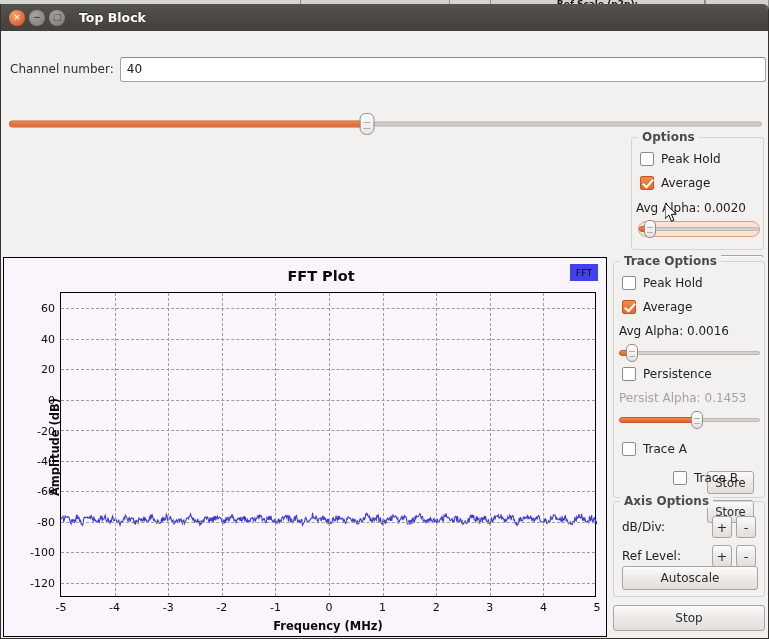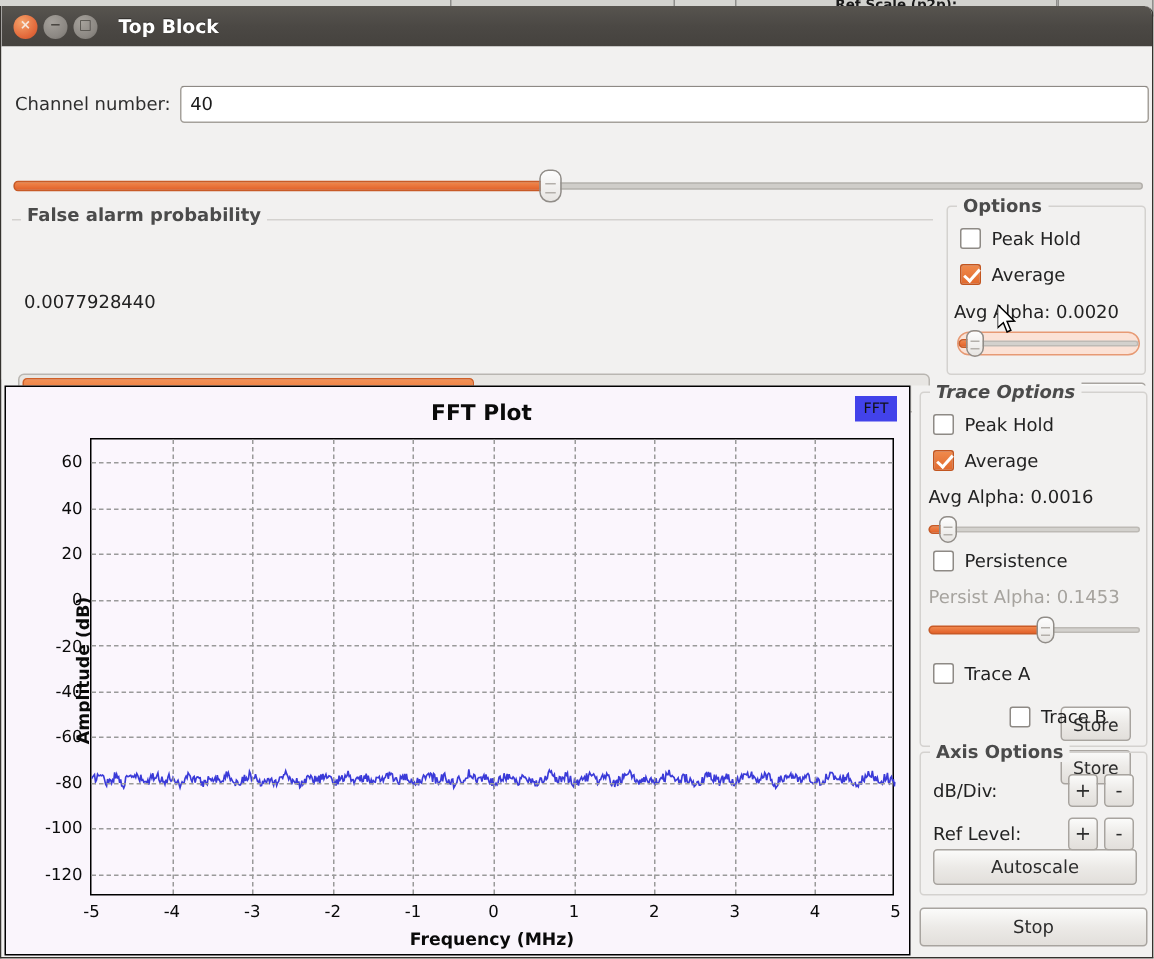--- a/index.html
+++ b/index.html
@@ -282,21 +282,21 @@
 
   
   #side-panel {
     position: absolute; left: 607px; top: 253px; width: 162px; height: 382px;
     background: #f2f1f0;
   }
   #trace-frame {
     position: absolute; left: 5px; top: 4px; width: 152px; height: 237px;
     border: 1px solid #d4d2cf; border-radius: 3px;
   }
-  #trace-frame > .frame-title { top: -8px; font-style: italic; }
+  #trace-frame > .frame-title { top: -8px; }
   #axis-frame {
     position: absolute; left: 5px; top: 244px; width: 152px; height: 96px;
     border: 1px solid #d4d2cf; border-radius: 3px;
   }
   #axis-frame > .frame-title { top: -8px; }
   .axis-row {
     position: absolute; left: 8px; right: 8px;
     display: flex; align-items: center; justify-content: space-between;
   }
   .axis-row .lbl { font-size: 12px; color: #222; }
@@ -349,28 +349,20 @@
       <span id="channel-label">Channel number:</span>
       <input id="channel-input" type="text" value="40" style="">
     </div>
 
     <div id="channel-slider">
       <div class="slider-track"></div>
       <div class="slider-fill" style="width: 47.5%;"></div>
       <div class="slider-handle" style="left: 47.5%;"></div>
     </div>
 
-    <div id="false-alarm-frame">
-      <div class="frame-line"></div>
-      <div class="frame-title">False alarm probability</div>
-      <div id="fa-value">0.0077928440</div>
-      <div id="fa-progress">
-        <div id="fa-progress-fill" style="width: 50%;"></div>
-      </div>
-    </div>
 
     <div id="options-frame">
       <div class="frame-title">Options</div>
 
       <div class="checkrow" style="left:8px; top:14px;">
         <span class="checkbox"></span>
         <span class="checklabel">Peak Hold</span>
       </div>
 
       <div class="checkrow" style="left:8px; top:38px;">

